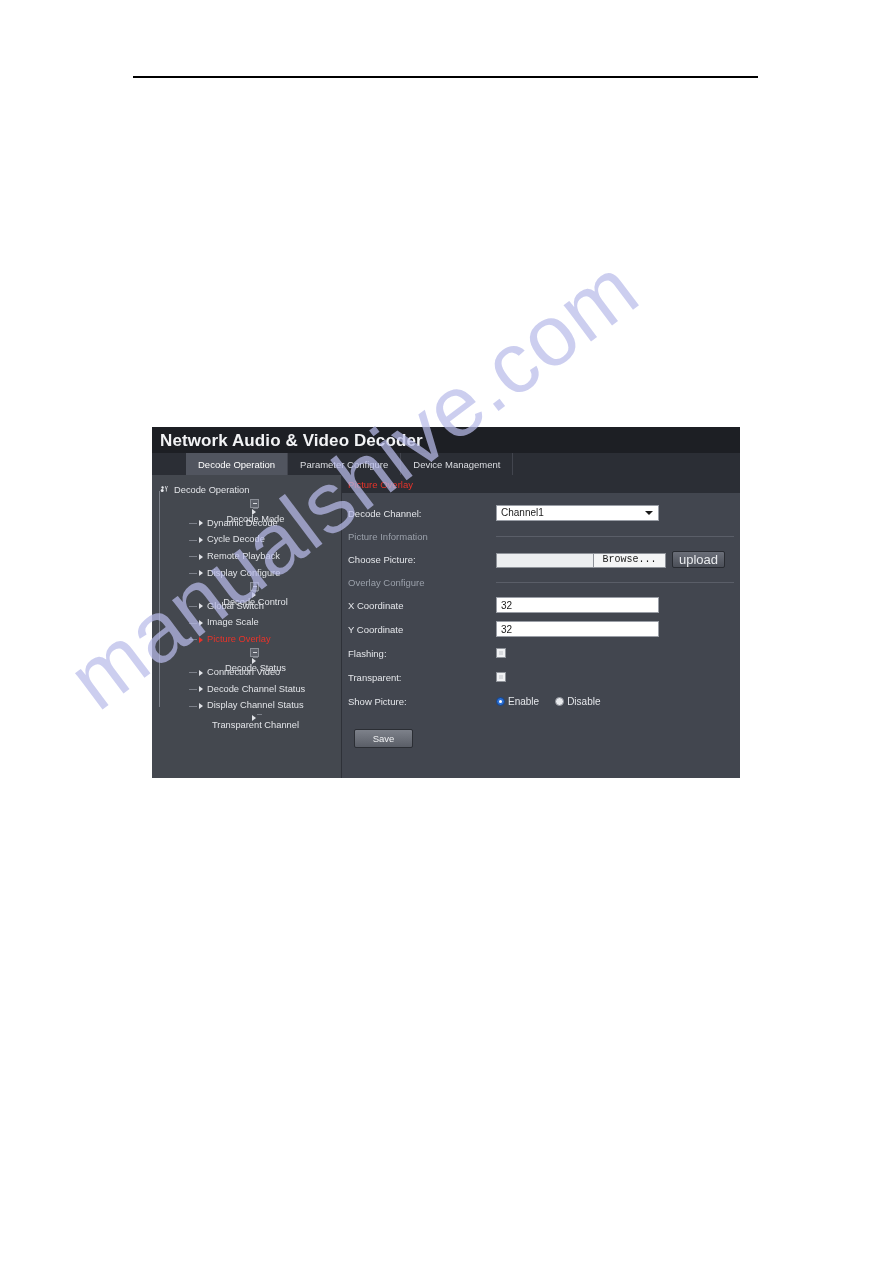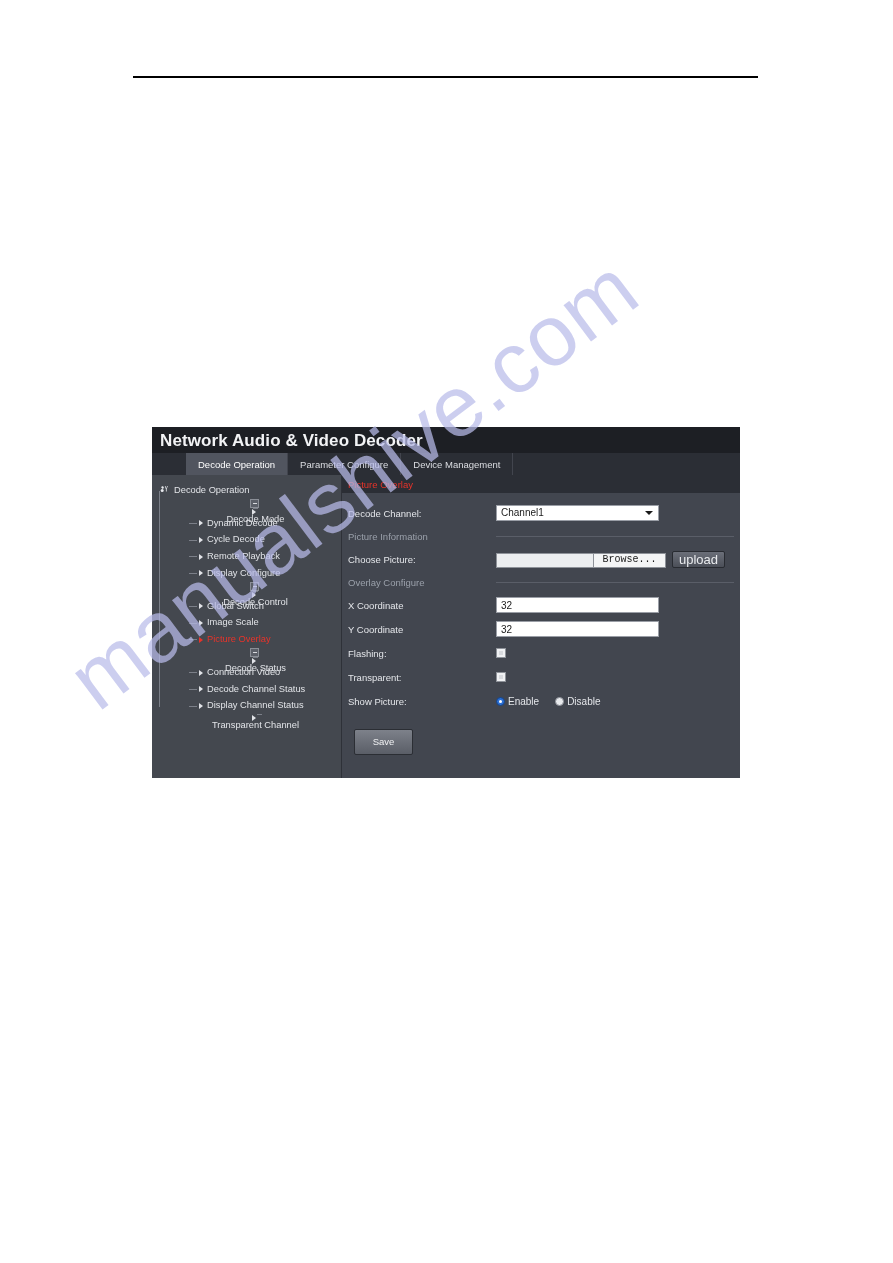--- a/index.html
+++ b/index.html
@@ -348,21 +348,21 @@
     content: "";
     position: absolute;
     left: 2px; top: 2px;
     width: 3px; height: 3px;
     border-radius: 50%;
     background: #ffffff;
   }
 
   .save-wrap { padding: 16px 0 0 6px; }
   .save-btn {
-    width: 59px; height: 26px;
+    width: 59px; height: 19px;
     background: linear-gradient(#7d818a, #5a5e67);
     border: 1px solid #2b2e34;
     border-radius: 2px;
     color: #f0f1f3;
     font-size: 9.5px;
     display: flex;
     align-items: center;
     justify-content: center;
     line-height: 1;
   }

